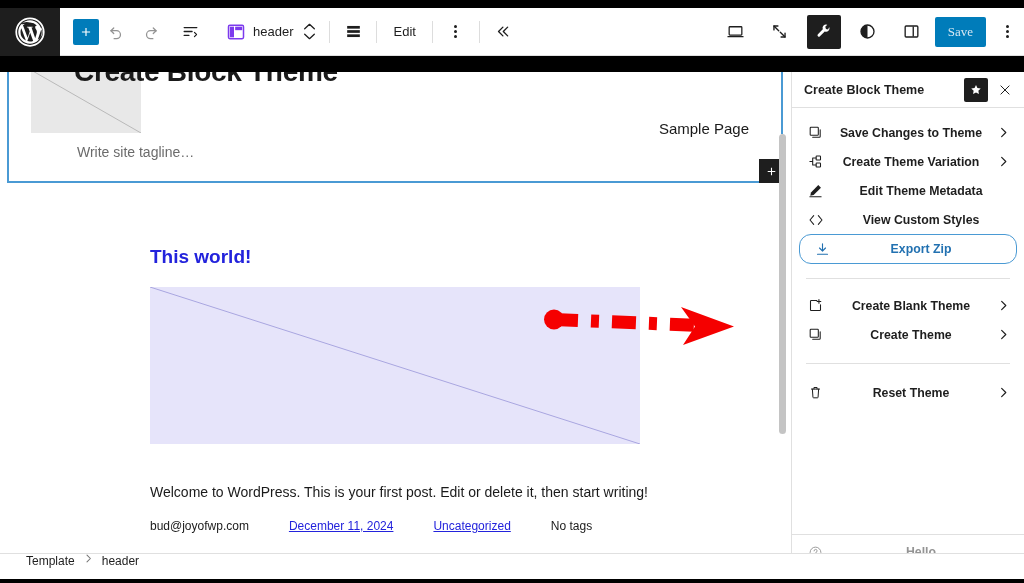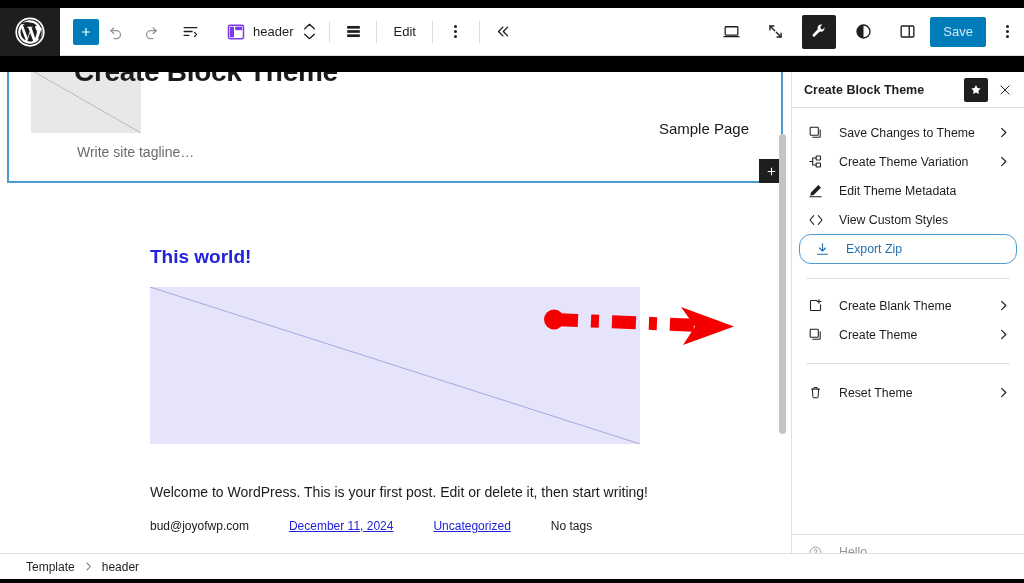--- a/index.html
+++ b/index.html
@@ -97,21 +97,21 @@
     background: #007cba;
     color: #d5e7f2;
     font-size: 13px;
     border: none;
     height: 30px;
     padding: 0 13px;
     border-radius: 2px;
     cursor: pointer;
     margin: 0 4px 0 6px;
     white-space: nowrap;
-    font-family: Liberation Sans, sans-serif;
+    font-family: Liberation Serif, serif;
   }
   .kebab {
     display: flex; flex-direction: column;
     gap: 2px; align-items: center;
   }
   .kebab i {
     width: 3px; height: 3px; border-radius: 50%;
     background: currentColor; display: block;
   }
 
@@ -305,27 +305,28 @@
     color: #1e1e1e;
     display: flex; align-items: center; justify-content: center;
     cursor: pointer; flex: none;
   }
   .sb-menu { padding: 10px 0 0 0; }
   .mi {
     display: flex;
     align-items: center;
     height: 29px;
     padding: 0 14px 0 14px;
-    gap: 15px;
+    gap: 9px;
     cursor: pointer;
     background: none;
     border: 1px solid transparent;
     width: 100%;
-    text-align: left;
+    text-align: center;
     font-family: "Liberation Sans", sans-serif;
+    font-weight: bold;
   }
   .mi .mi-icon {
     width: 17px; height: 17px;
     display: flex; align-items: center; justify-content: center;
     color: #1e1e1e; flex: none;
   }
   .mi .mi-label {
     font-size: 12.3px;
     color: #1e1e1e;
     flex: 1 1 auto;
@@ -357,21 +358,21 @@
   .sb-help-wrap .mi { height: 34px; }
 
   
   .breadcrumb-bar {
     position: absolute;
     left: 0; top: 553px;
     width: 1024px; height: 26px;
     background: #fff;
     border-top: 1px solid #e0e0e0;
     display: flex;
-    align-items: center;
+    align-items: flex-start;
     padding-left: 26px;
     gap: 9px;
   }
   .bc-item { font-size: 12px; color: #1e1e1e; white-space: nowrap; }
   .bc-sep { color: #757575; font-size: 11px; display: flex; }
 </style>
 </head>
 <body>
 
 <div class="app">

